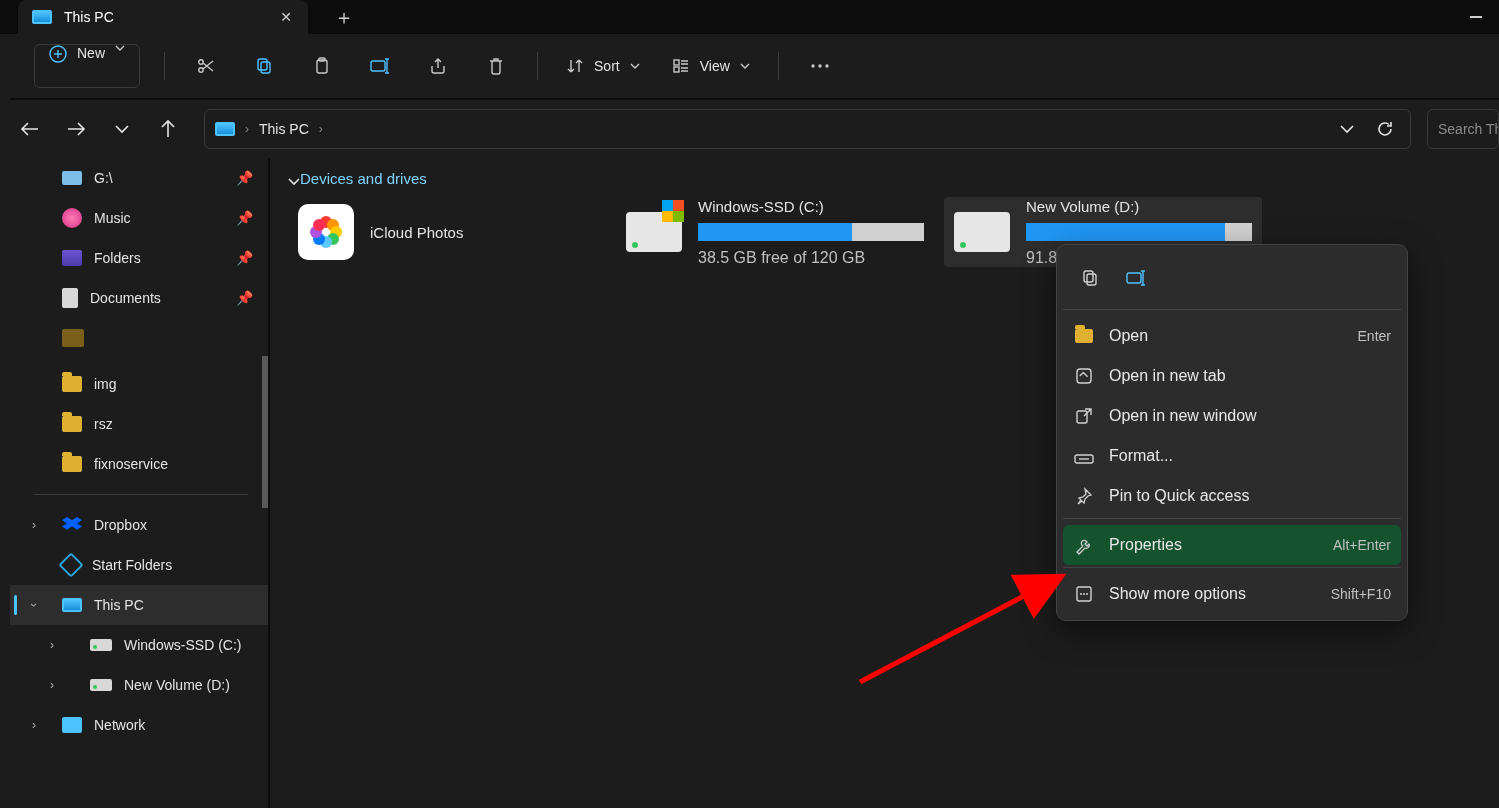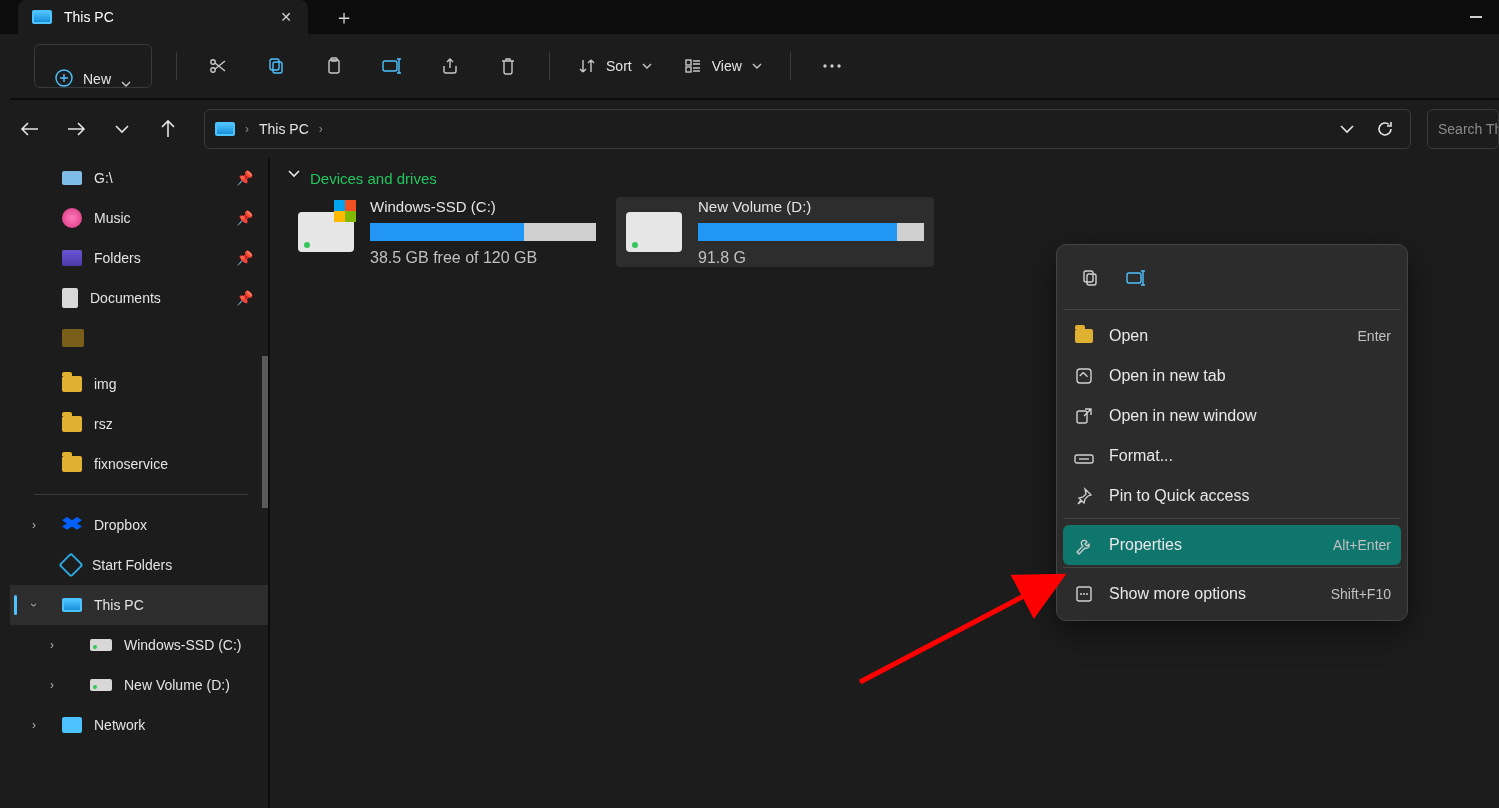--- a/index.html
+++ b/index.html
@@ -61,22 +61,22 @@
     gap: 8px;
     margin-left: 10px; margin-right: 0;
   }
   .tb-btn {
     width: 50px; height: 40px;
     display: flex; align-items: center; justify-content: center;
     color: #c8c8c8;
     border-radius: 4px;
   }
   .tb-new {
-    display: flex; align-items: flex-end; gap: 10px;
-    padding: 0 20px; height: 44px;
+    display: flex; align-items: flex-start; gap: 10px;
+    padding: 0 14px; height: 44px;
     border: 1px solid #3a3a3a; border-radius: 6px;
     margin-left: 24px; margin-right: 8px;
     color: #e4e4e4;
   }
   .tb-new svg { color: #4cc2ff; }
   .tb-sep { width: 1px; height: 28px; background: #3a3a3a; margin: 0 8px; }
   .tb-label {
     display: flex; align-items: center; gap: 10px;
     padding: 0 12px; height: 40px; color: #e4e4e4;
   }
@@ -160,22 +160,22 @@
     position:absolute; right:0; top:198px; width:6px; height:152px; background:#5a5a5a;
   }
 
   
   .content {
     flex: 1;
     position: relative;
     padding: 8px 0 0 18px;
   }
   .group-header {
-    display:flex; align-items:flex-start; gap:10px;
-    color:#22c55e; font-size:15px;
+    display:flex; align-items:flex-end; 
+    color:#7dd3fc; font-size:15px;
     padding: 4px 0 10px 0;
   }
   .drives-row {
     display: flex;
     gap: 10px;
     flex-wrap: wrap;
   }
   .drive-item {
     width: 318px;
     height: 70px;
@@ -223,21 +223,21 @@
     color:#d0d0d0; border-radius:4px;
   }
   .ctx-sep { height:1px; background:#444; margin:2px 0 6px 0; }
   .ctx-item {
     display:flex; align-items:center; gap:14px;
     height: 40px;
     padding: 0 10px;
     border-radius: 6px;
     color:#e8e8e8; font-size:16px;
   }
-  .ctx-item.hover { background:#0f766e; }
+  .ctx-item.hover { background:#14532d; }
   .ctx-item .shortcut {
     margin-left:auto; color:#c0c0c0; font-size:14px;padding-left:48px;
   }
   .ctx-icon { width:22px; height:22px; display:flex; align-items:center; justify-content:center; color:#d0d0d0; }
 
   
   .arrow-layer {
     position:absolute; left:0; top:0; width:100%; height:100%;
     pointer-events:none; z-index:60;
   }
@@ -492,20 +492,39 @@
   <div class="content">
     <div class="group-header">
       <svg width="12" height="9" viewBox="0 0 12 9">
           <path d="M1 1l5 5 5-5" fill="none" stroke="#e4e4e4" stroke-width="1.6"></path>
         </svg>
       <span>Devices and drives</span>
     </div>
 
     <div class="drives-row">
 
+      <div class="drive-item">
+        <div class="photo-icon">
+          <svg width="40" height="40" viewBox="0 0 40 40">
+            <g transform="translate(20 20)">
+              <circle r="6" cx="0" cy="-10" fill="#ff3b30"></circle>
+              <circle r="6" cx="7" cy="-7" fill="#ff9500"></circle>
+              <circle r="6" cx="10" cy="0" fill="#ffcc00"></circle>
+              <circle r="6" cx="7" cy="7" fill="#34c759"></circle>
+              <circle r="6" cx="0" cy="10" fill="#5ac8fa"></circle>
+              <circle r="6" cx="-7" cy="7" fill="#007aff"></circle>
+              <circle r="6" cx="-10" cy="0" fill="#af52de"></circle>
+              <circle r="6" cx="-7" cy="-7" fill="#ff2d55"></circle>
+            </g>
+          </svg>
+        </div>
+        <div class="drive-body">
+          <span class="drive-title">iCloud Photos</span>
+        </div>
+      </div>
 
       <div class="drive-item">
         <div class="drive-icon">
           <div class="big-drive win"></div>
         </div>
         <div class="drive-body">
           <span class="drive-title">Windows-SSD (C:)</span>
           <div class="usage-bar">
               <div class="used" style="width:68%"></div>
             </div>

